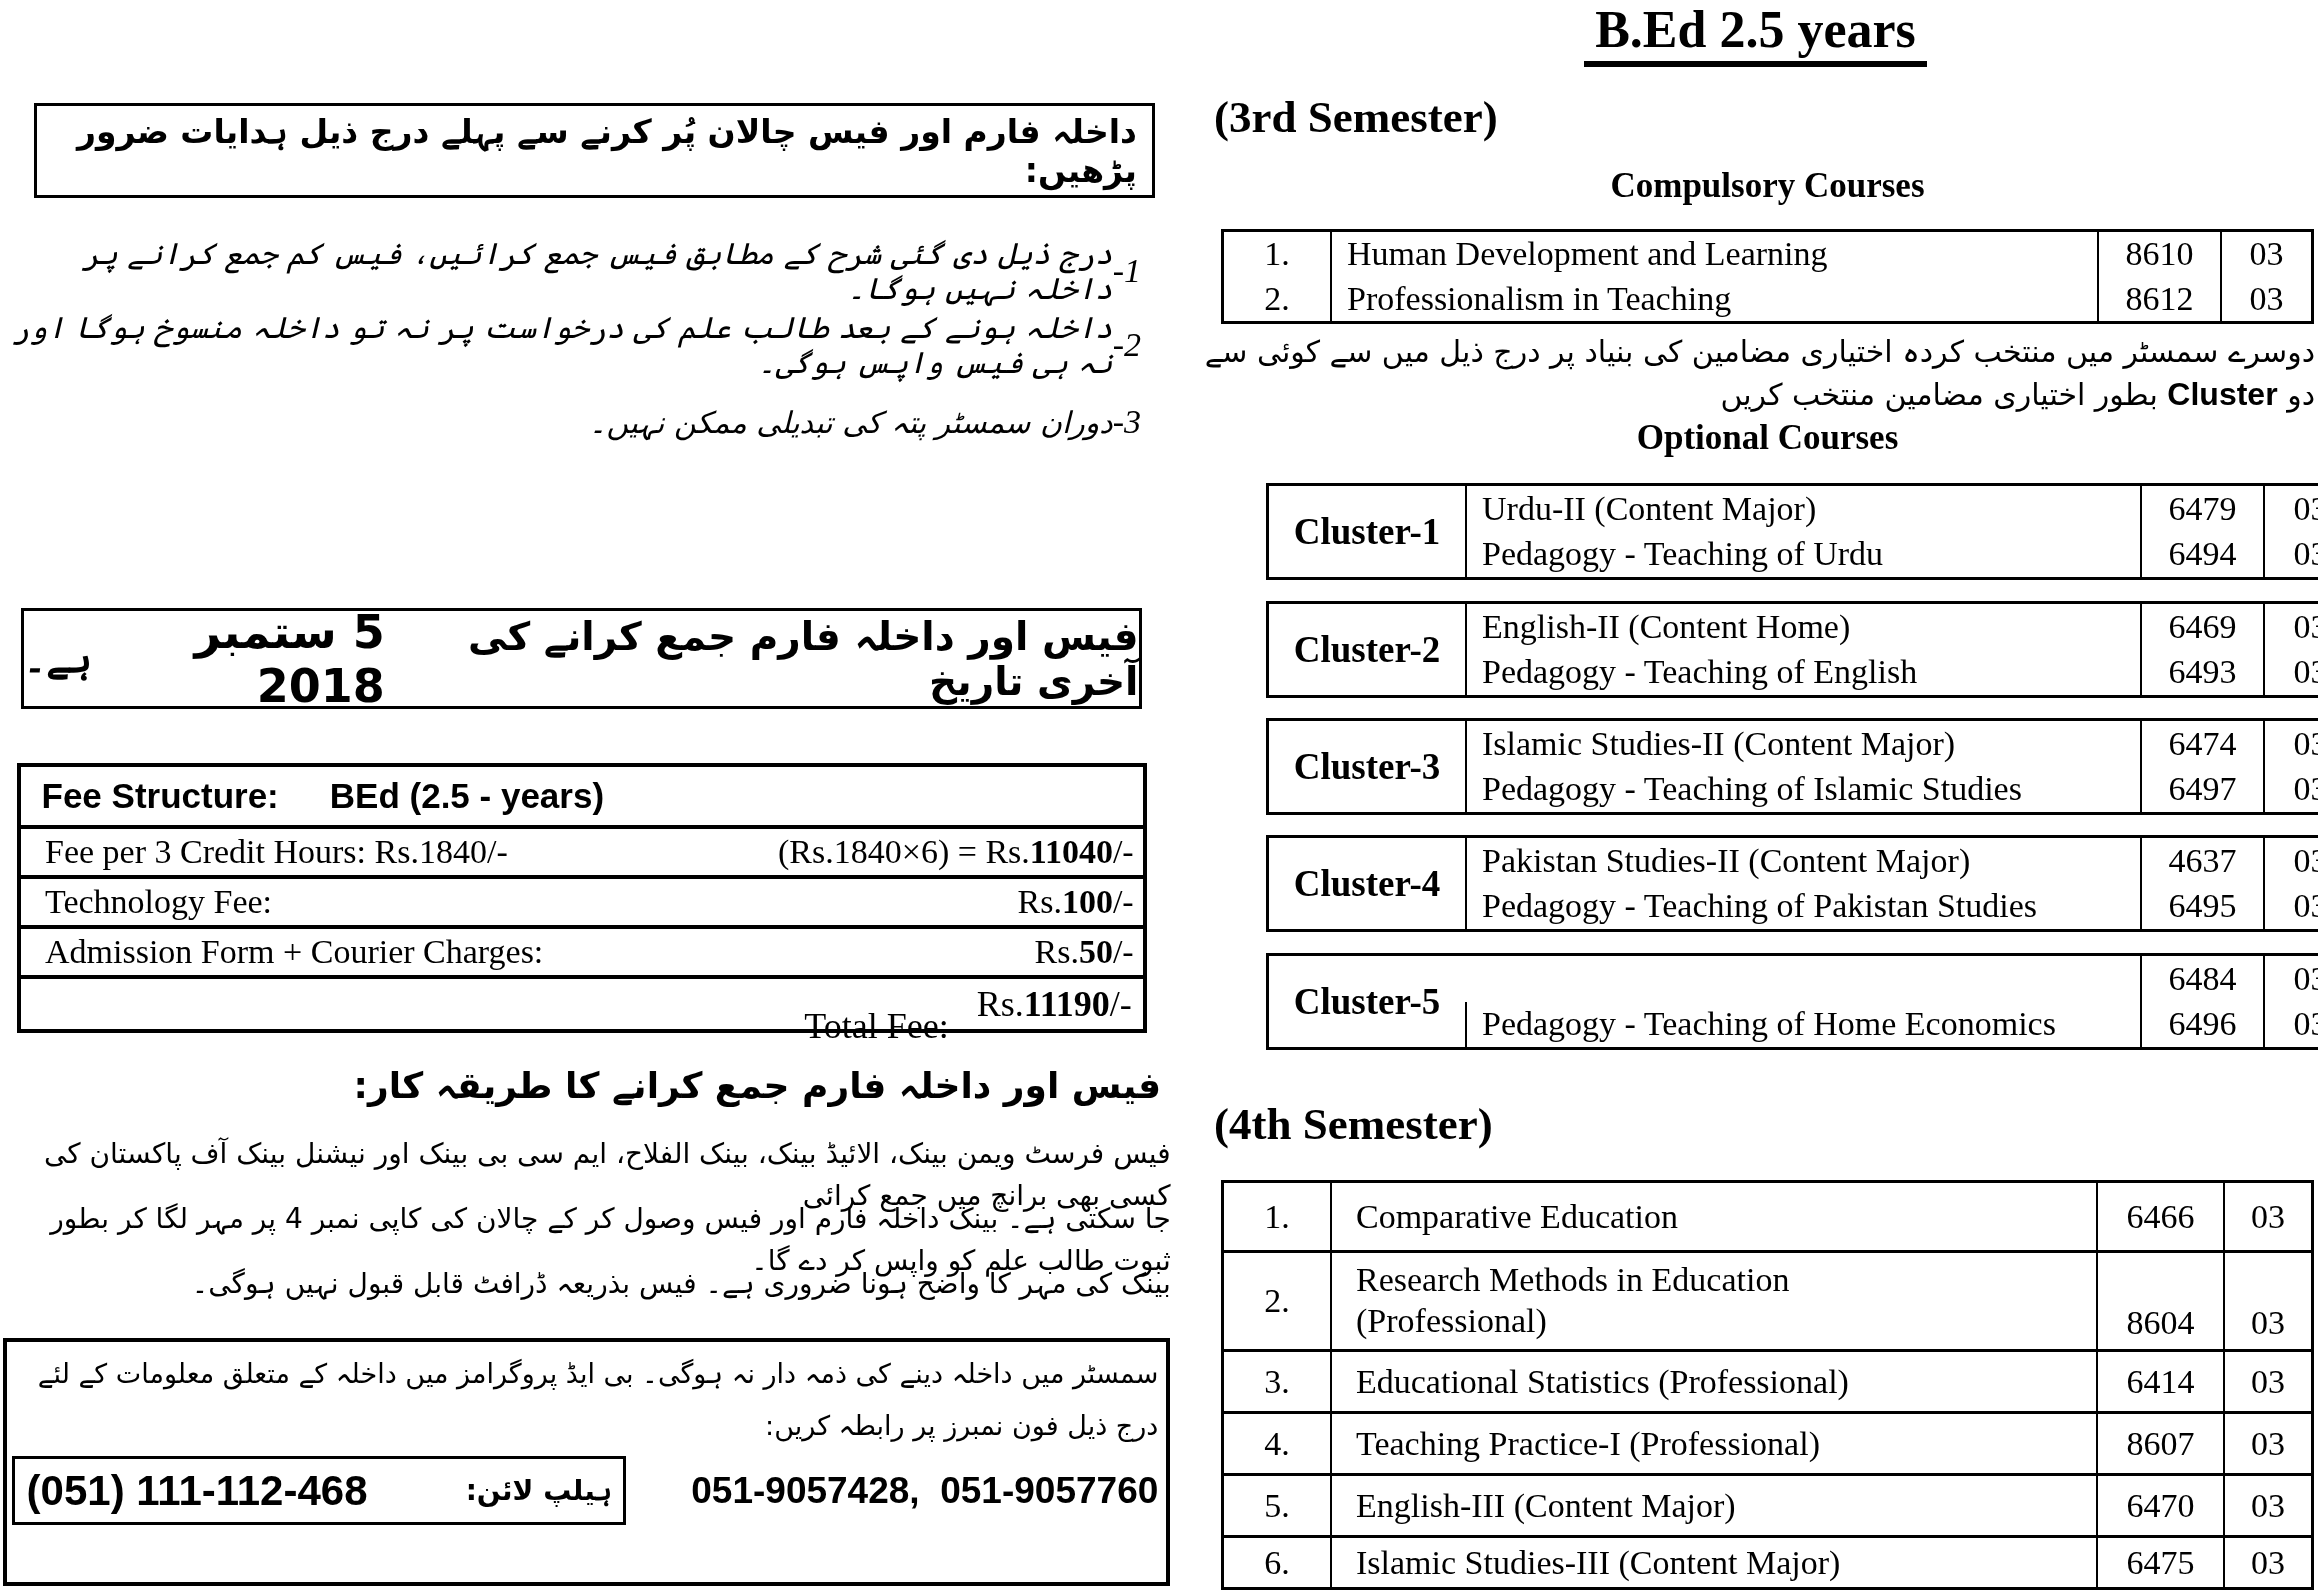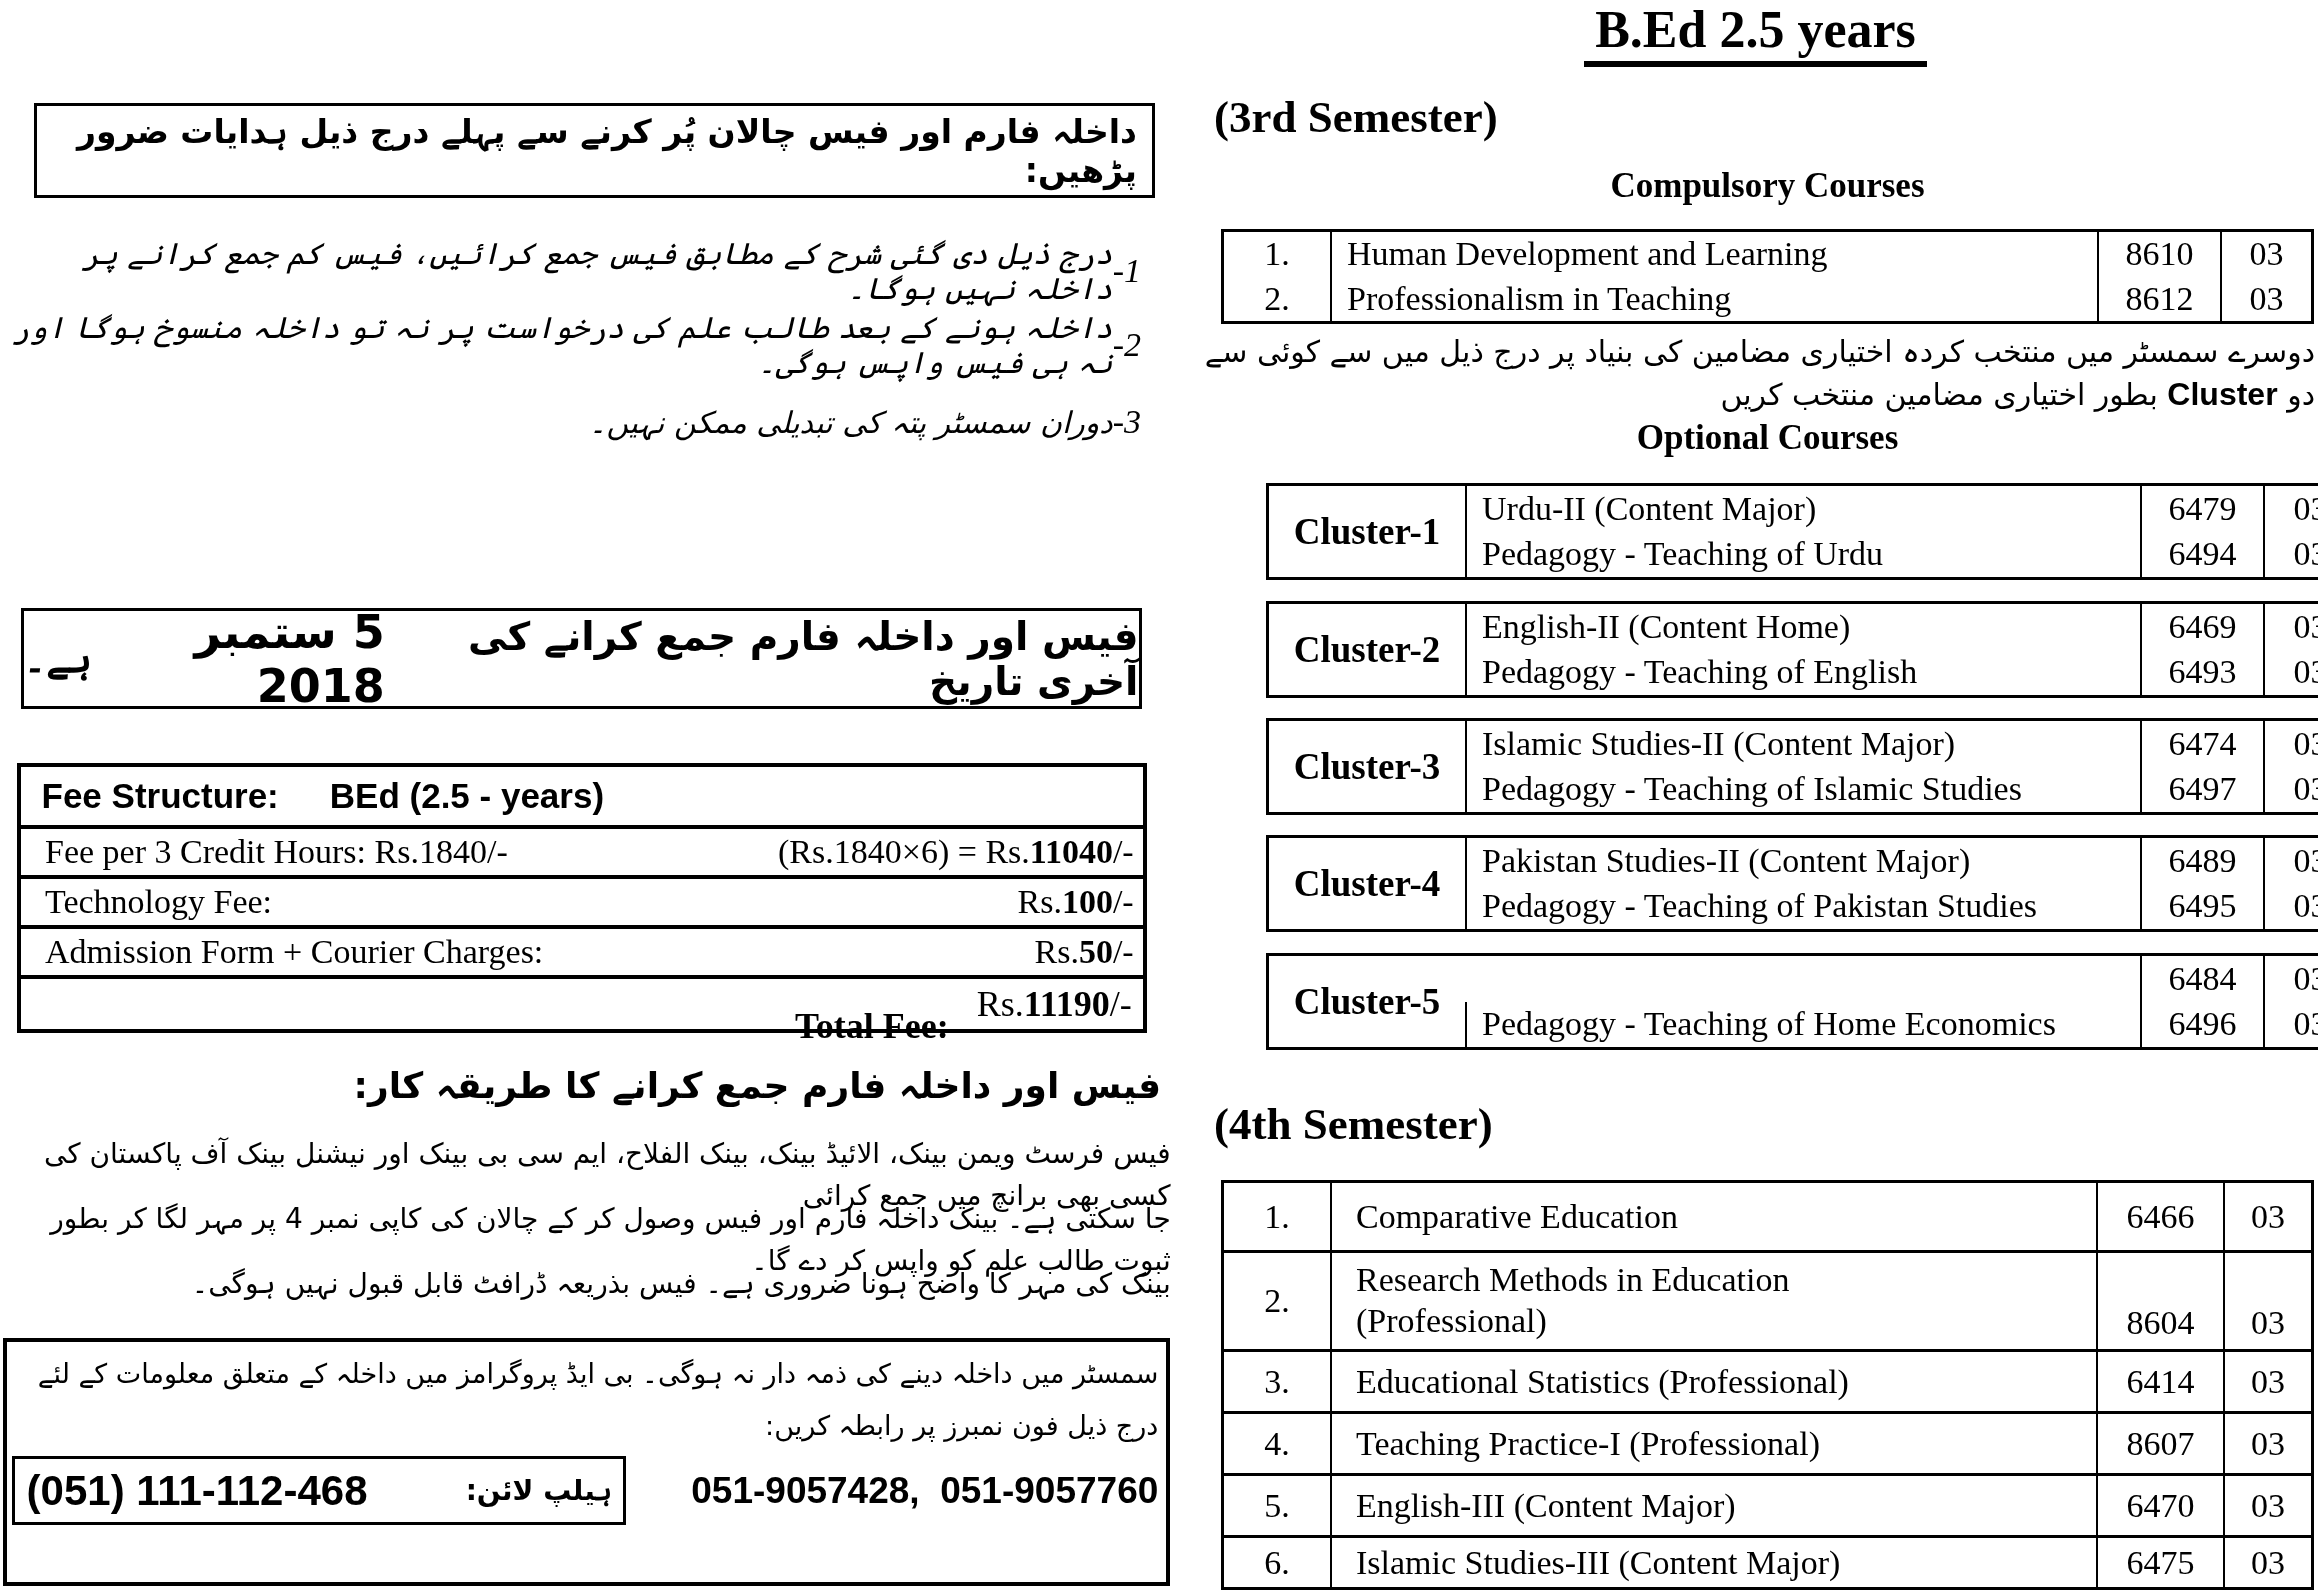--- a/index.html
+++ b/index.html
@@ -21,21 +21,21 @@
   .date-box .dpart{font-size:39px;font-weight:600;}
   .date-box .ddate{font-size:46px;font-weight:800;}
 
   .fee-table{left:17px;top:763px;width:1130px;border:4.7px solid #000;box-sizing:border-box;}
   .fee-row{border-top:4.7px solid #000;display:flex;align-items:center;box-sizing:border-box;}
   .fee-row:first-child{border-top:none;}
   .fee-head{height:58px;gap:51px;padding-left:20.5px;
             font-family:"Liberation Sans",sans-serif;font-weight:bold;font-size:35px;}
   .fee-mid{height:50px;justify-content:space-between;padding:0 9.3px 0 24px;font-size:34px;}
   .fee-total{height:54px;justify-content:flex-end;padding-right:11.2px;font-size:36px;}
-  .fee-total .tl{font-weight:bold;margin-right:28px;margin-top:44px;}
+  .fee-total .tl{font-weight:normal;margin-right:28px;margin-top:44px;}
   .bnum{font-weight:bold;}
 
   .method-head{left:0;width:1161px;top:1065px;text-align:right;font-size:36px;font-weight:700;}
   .mline{left:3.7px;width:1167px;text-align:right;font-size:28px;line-height:1.5;}
 
   .contact-box{left:2.8px;top:1338px;width:1167px;height:248px;border:4.7px solid #000;
                box-sizing:border-box;padding:5.6px 7.5px 0 5.6px;}
   .cline{text-align:right;font-size:27px;line-height:52px;}
   .help-row{display:flex;align-items:center;margin-top:4.7px;}
   .help-box{border:3.7px solid #000;width:673px;height:69px;display:flex;align-items:center;
@@ -191,21 +191,21 @@
     <div class="cell cen bl" style="grid-column:3;grid-row:1;">6474</div>
     <div class="cell cen bl" style="grid-column:4;grid-row:1;">03</div>
     <div class="cell nm bl" style="grid-column:2;grid-row:2;">Pedagogy - Teaching of Islamic Studies</div>
     <div class="cell cen bl" style="grid-column:3;grid-row:2;">6497</div>
     <div class="cell cen bl" style="grid-column:4;grid-row:2;">03</div>
   </div>
 
   <div class="abs ctable clu-table" style="top:835px;">
     <div class="cell clu-label" style="grid-column:1;">Cluster-4</div>
     <div class="cell nm bl" style="grid-column:2;grid-row:1;">Pakistan Studies-II (Content Major)</div>
-    <div class="cell cen bl" style="grid-column:3;grid-row:1;">6489</div>
+    <div class="cell cen bl" style="grid-column:3;grid-row:1;">4637</div>
     <div class="cell cen bl" style="grid-column:4;grid-row:1;">03</div>
     <div class="cell nm bl" style="grid-column:2;grid-row:2;">Pedagogy - Teaching of Pakistan Studies</div>
     <div class="cell cen bl" style="grid-column:3;grid-row:2;">6495</div>
     <div class="cell cen bl" style="grid-column:4;grid-row:2;">03</div>
   </div>
 
   <div class="abs ctable clu-table" style="top:953px;">
     <div class="cell clu-label" style="grid-column:1;">Cluster-5</div>
     <div class="cell cen bl" style="grid-column:3;grid-row:1;">6484</div>
     <div class="cell cen bl" style="grid-column:4;grid-row:1;">03</div>

